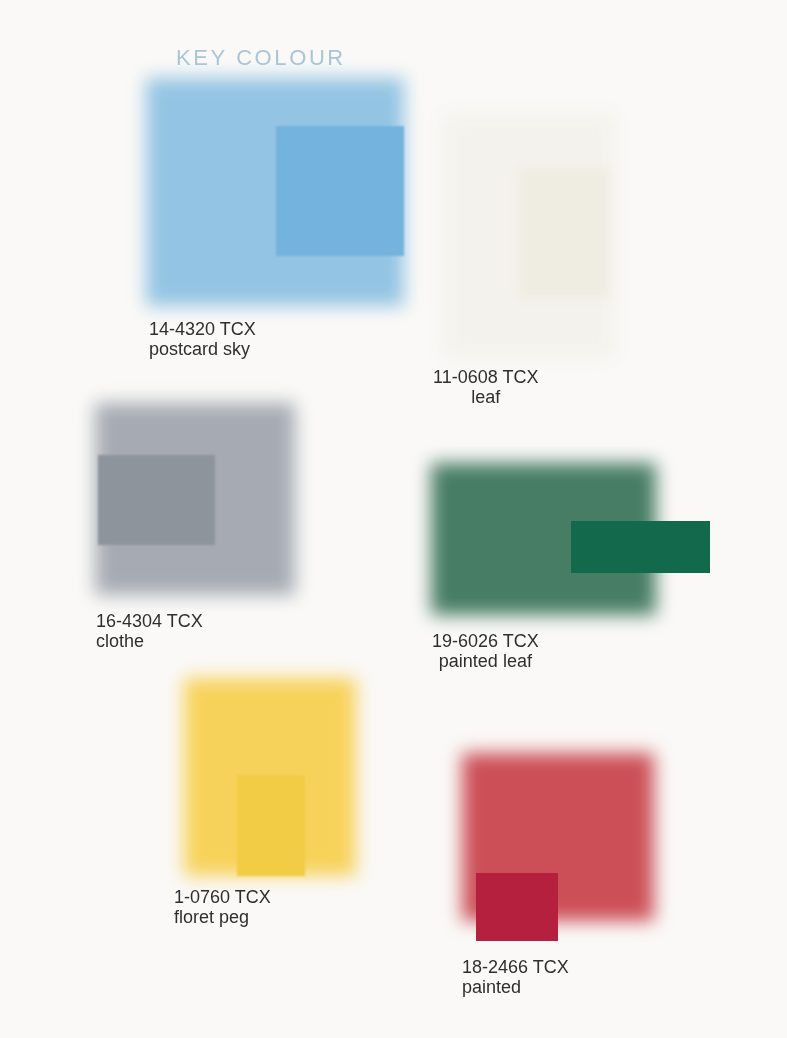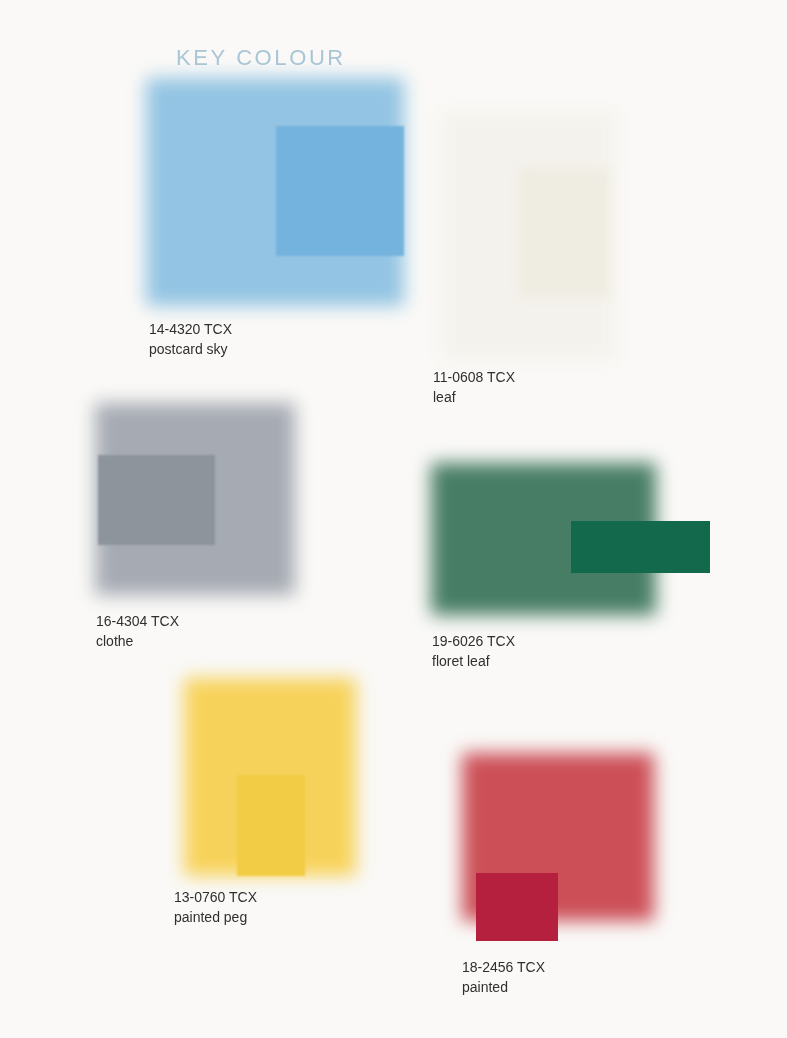--- a/index.html
+++ b/index.html
@@ -56,21 +56,21 @@
   .swatch-inner.soft {
     filter: blur(5px);
   }
   .swatch-inner.crisp {
     filter: blur(0.6px);
   }
 
   
   .swatch-label {
     position: absolute;
-    font-size: 14px;
+    font-size: 18px;
     line-height: 19.5px;
     color: #2f2f2f;
     white-space: nowrap;
   }
   .swatch-label .code {
     display: block;
   }
   .swatch-label .name {
     display: block;
   }
@@ -92,21 +92,21 @@
     <span class="code">14-4320 TCX</span>
     <span class="name">postcard sky</span>
   </div>
 
   <div class="swatch-group" style="left:443px; top:113px; width:172px; height:245px;">
     <div class="swatch-art">
       <div class="swatch-base" style="background: rgb(244, 242, 236);"></div>
       <div class="swatch-inner soft" style="left: 76px; top: 55px; width: 90px; height: 130px; background: rgb(239, 236, 226);"></div>
     </div>
   </div>
-  <div class="swatch-label" style="left:433px; top:368px;">
+  <div class="swatch-label" style="left:433px; top:368px;text-align:center;">
     <span class="code">11-0608 TCX</span>
     <span class="name">leaf</span>
   </div>
 
   <div class="swatch-group" style="left:95px; top:403px; width:200px; height:192px;">
     <div class="swatch-art">
       <div class="swatch-base" style="background: rgb(166, 171, 179);"></div>
       <div class="swatch-inner" style="left: 3px; top: 52px; width: 117px; height: 90px; background: rgb(141, 148, 156);"></div>
     </div>
   </div>
@@ -114,40 +114,40 @@
     <span class="code">16-4304 TCX</span>
     <span class="name">clothe</span>
   </div>
 
   <div class="swatch-group" style="left:431px; top:463px; width:225px; height:152px;">
     <div class="swatch-art">
       <div class="swatch-base" style="background: rgb(71, 125, 100);"></div>
       <div class="swatch-inner crisp" style="left: 140px; top: 58px; width: 139px; height: 52px; background: rgb(19, 105, 76);"></div>
     </div>
   </div>
-  <div class="swatch-label" style="left:432px; top:632px;">
+  <div class="swatch-label" style="left:432px; top:632px;text-align:center;">
     <span class="code">19-6026 TCX</span>
-    <span class="name">floret leaf</span>
+    <span class="name">painted leaf</span>
   </div>
 
   <div class="swatch-group" style="left:184px; top:678px; width:172px; height:198px;">
     <div class="swatch-art">
       <div class="swatch-base" style="background: rgb(247, 210, 90);"></div>
       <div class="swatch-inner" style="left: 53px; top: 97px; width: 68px; height: 101px; background: rgb(242, 204, 68);"></div>
     </div>
   </div>
   <div class="swatch-label" style="left:174px; top:888px;">
-    <span class="code">13-0760 TCX</span>
-    <span class="name">painted peg</span>
+    <span class="code">1-0760 TCX</span>
+    <span class="name">floret peg</span>
   </div>
 
   <div class="swatch-group" style="left:462px; top:753px; width:192px; height:168px;">
     <div class="swatch-art">
       <div class="swatch-base" style="background: rgb(204, 79, 87);"></div>
       <div class="swatch-inner crisp" style="left: 14px; top: 120px; width: 82px; height: 68px; background: rgb(181, 32, 63);"></div>
     </div>
   </div>
   <div class="swatch-label" style="left:462px; top:958px;">
-    <span class="code">18-2456 TCX</span>
+    <span class="code">18-2466 TCX</span>
     <span class="name">painted</span>
   </div>
 
 </div>
 
 </body></html>

